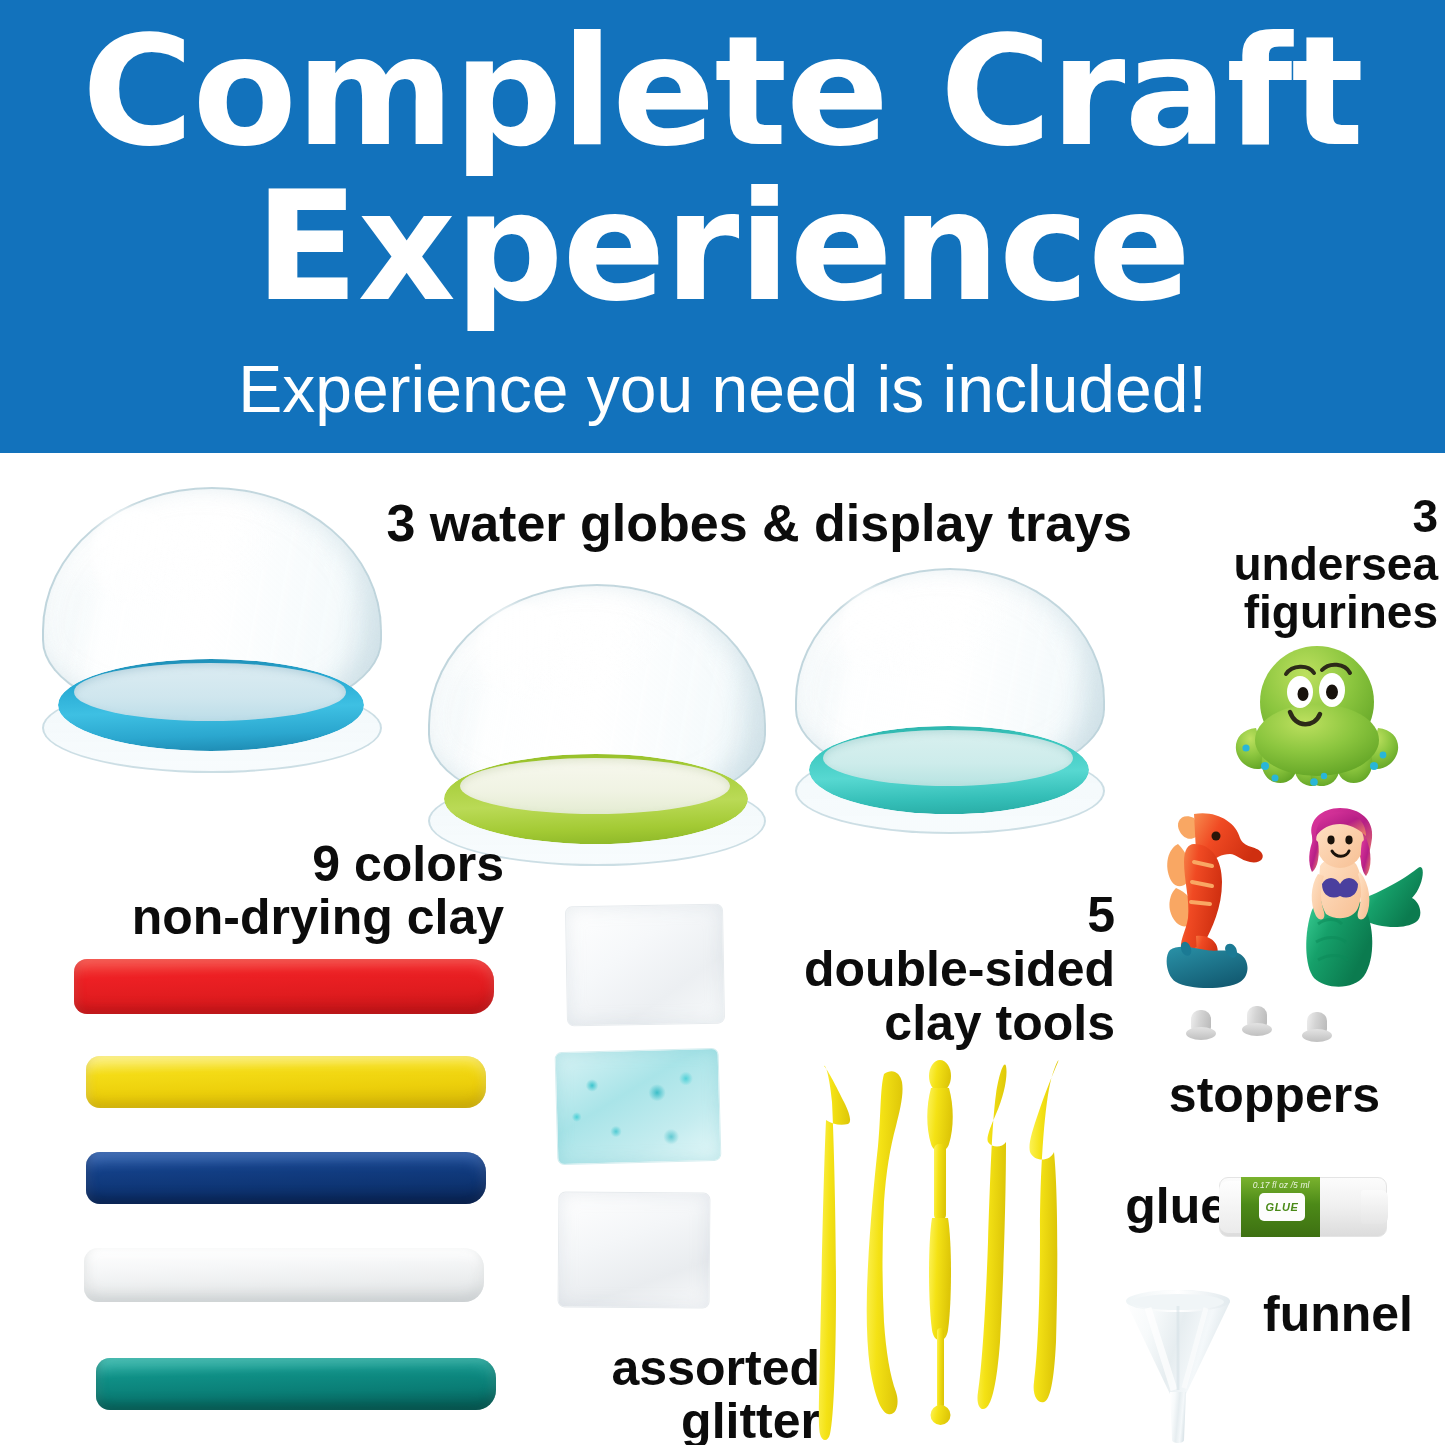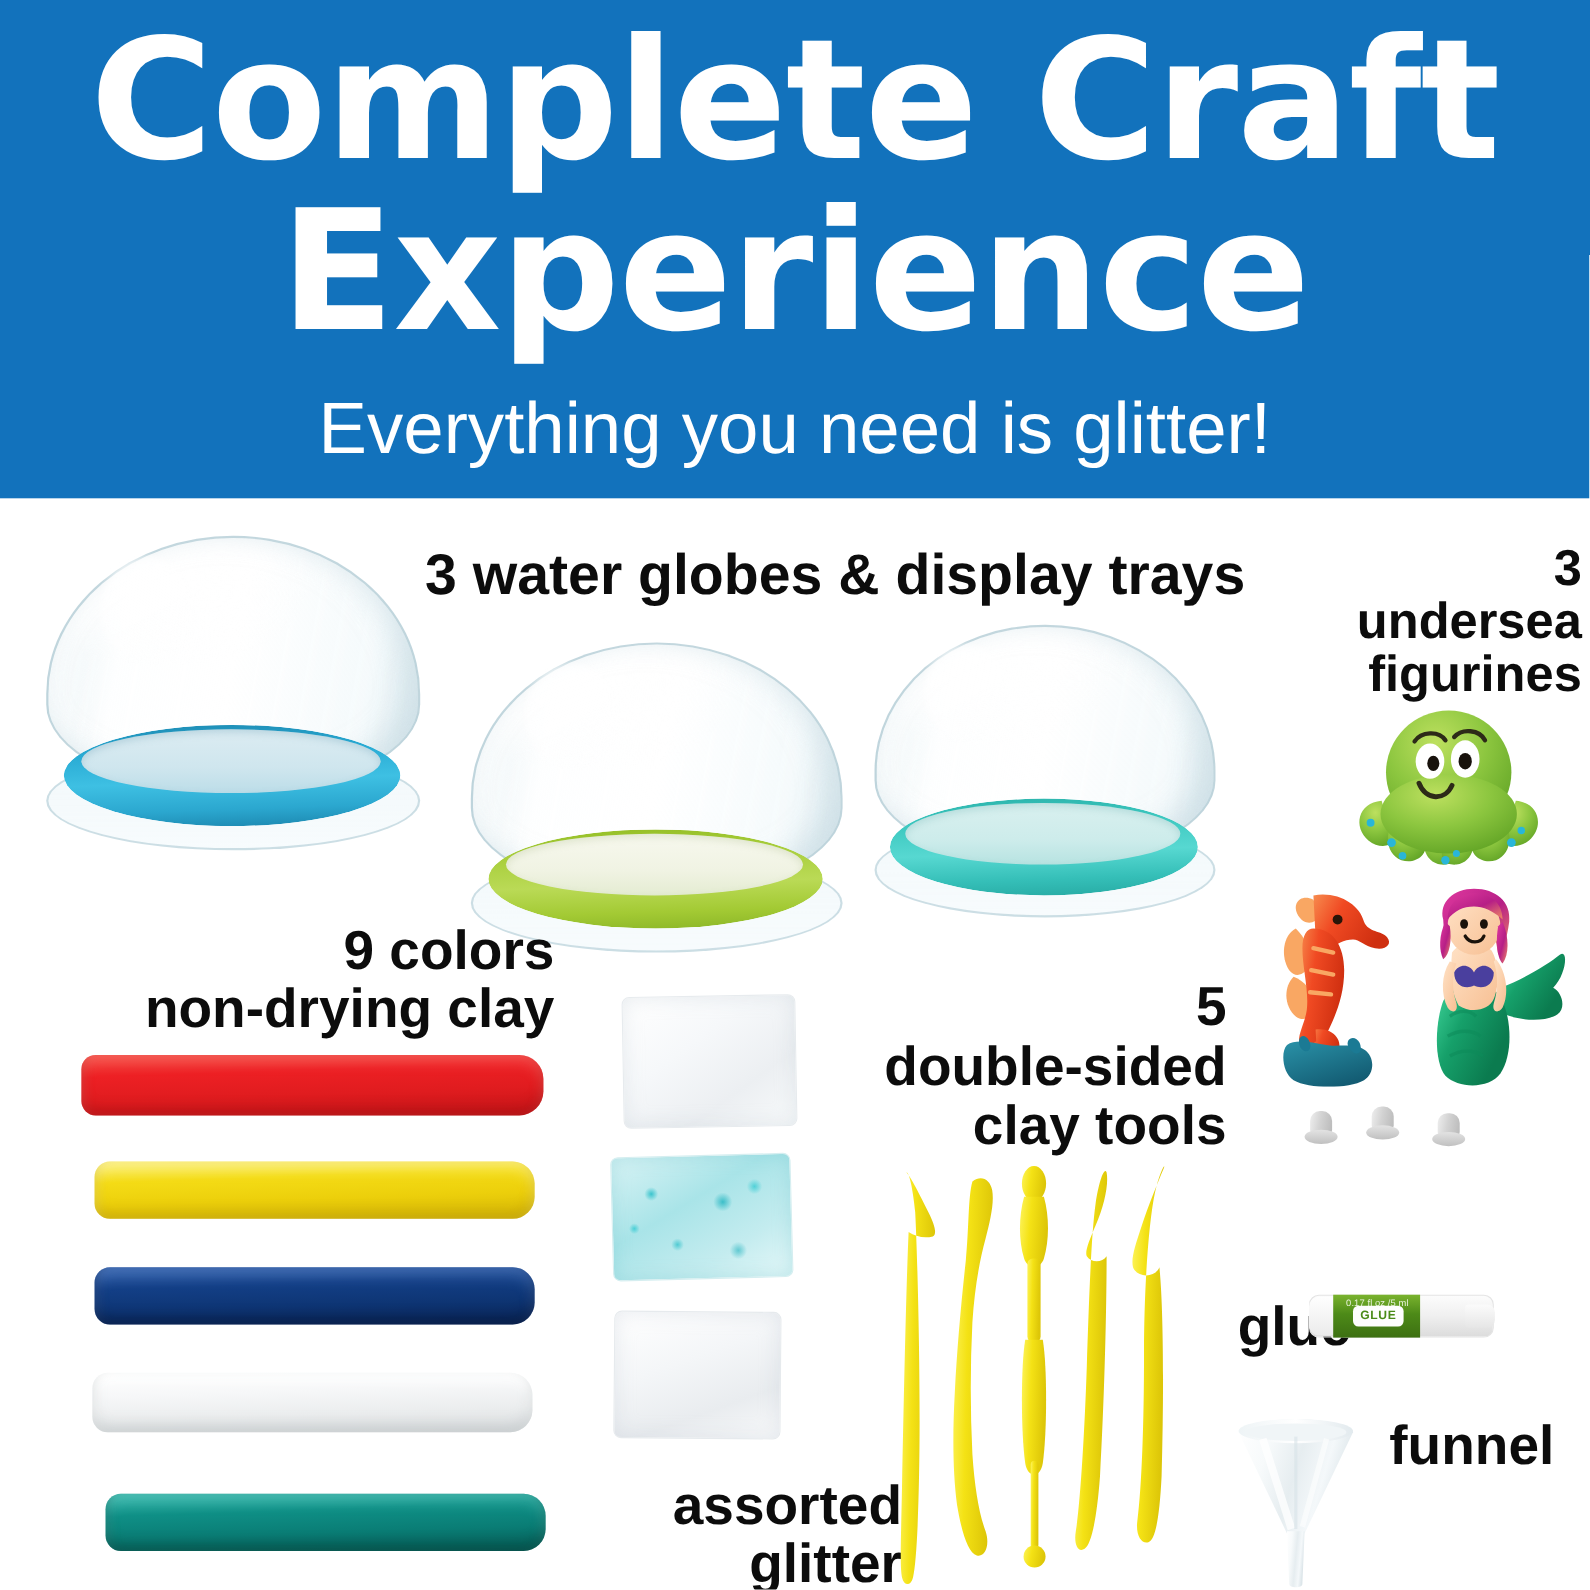--- a/index.html
+++ b/index.html
@@ -152,21 +152,21 @@
   }
 </style>
 </head>
 <body>
 
 <div id="root">
 
   <div class="header">
     <div class="hl hl1">Complete Craft</div>
     <div class="hl hl2">Experience</div>
-    <div class="hsub">Everything you need is glitter!</div>
+    <div class="hsub">Experience you need is included!</div>
   </div>
 
   <div class="lbl" style="left:372px; top:496px; width:760px; font-size:52px;">3 water globes &amp; display trays</div>
 
   <div class="lbl" style="left:1148px; top:493px; width:290px; font-size:46px; line-height:1.04;">3
 undersea
 figurines</div>
 
   <div class="globe" style="left:42px; top:487px; width:340px; height:290px;">
     <div class="dome" style="height:232px;"></div>
@@ -449,24 +449,25 @@
   </div>
   <div class="stopper" style="left:1242px; top:1006px; width:30px; height:32px;">
     <div class="cap"></div>
     <div class="flange"></div>
   </div>
   <div class="stopper" style="left:1302px; top:1012px; width:30px; height:32px;">
     <div class="cap"></div>
     <div class="flange"></div>
   </div>
 
+  <div class="lbl" style="left:1140px; top:1069px; width:240px; font-size:50px;">stoppers</div>
 
   <div class="lbl" style="left:1108px; top:1180px; width:120px; font-size:50px; text-align:right;">glue</div>
 
-  <div class="glue-wrap" style="left:1190px; top:1177px; width:168px; height:39px;">
+  <div class="glue-wrap" style="left:1219px; top:1177px; width:168px; height:60px;font-style:italic;">
     <div class="glue-body"></div>
     <div class="glue-cap-left"></div>
     <div class="glue-band"></div>
     <div class="glue-oz">0.17 fl oz /5 ml</div>
     <div class="glue-win">
       <span>GLUE</span>
     </div>
     <div class="glue-tip"></div>
   </div>
 

